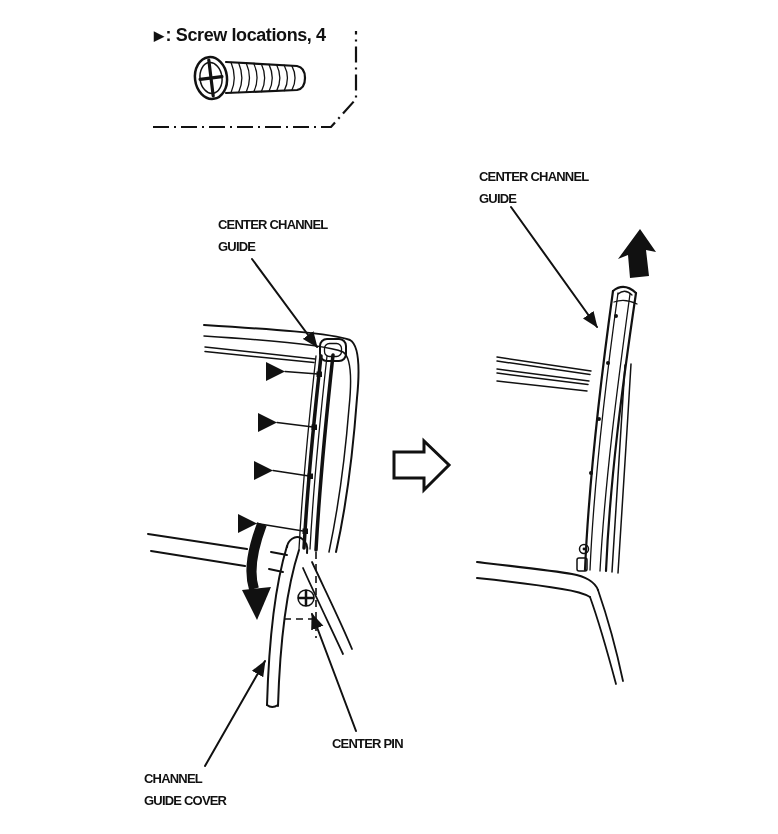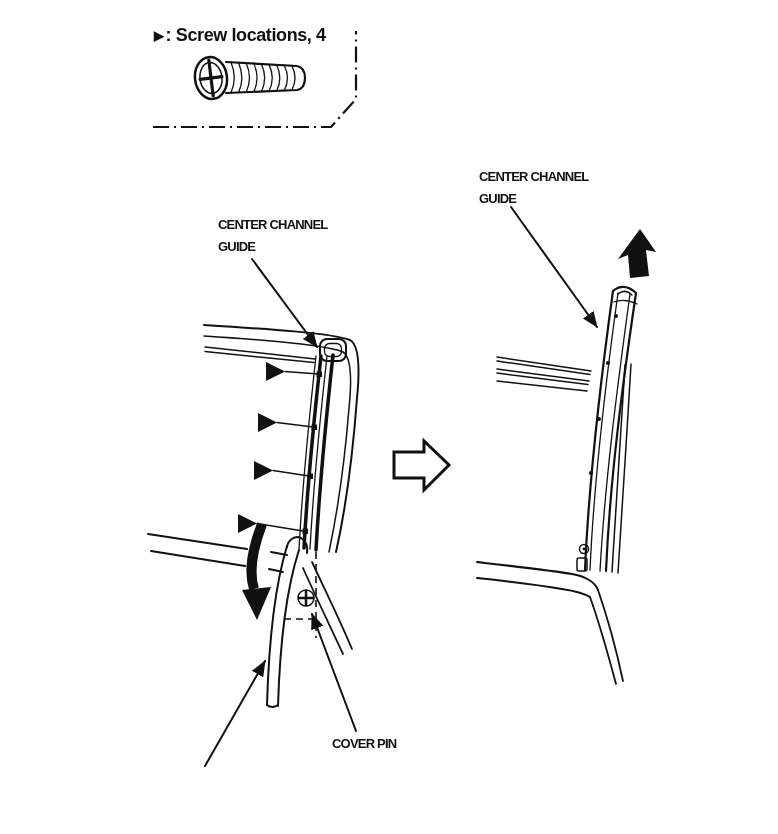--- a/index.html
+++ b/index.html
@@ -170,15 +170,17 @@
   <div class="legend-lbl" style="left:154px;top:25px;">
     <span class="marker">▶</span><span>: Screw locations, 4</span>
   </div>
 
   <div class="lbl" style="left:218px;top:214px;">CENTER CHANNEL
 GUIDE</div>
 
   <div class="lbl" style="left:479px;top:166px;">CENTER CHANNEL
 GUIDE</div>
 
+  <div class="lbl" style="left:144px;top:768px;">CHANNEL
+GUIDE COVER</div>
 
-  <div class="lbl" style="left:332px;top:733px;">COVER PIN</div>
+  <div class="lbl" style="left:332px;top:733px;">CENTER PIN</div>
 </div>
 
 </body></html>

